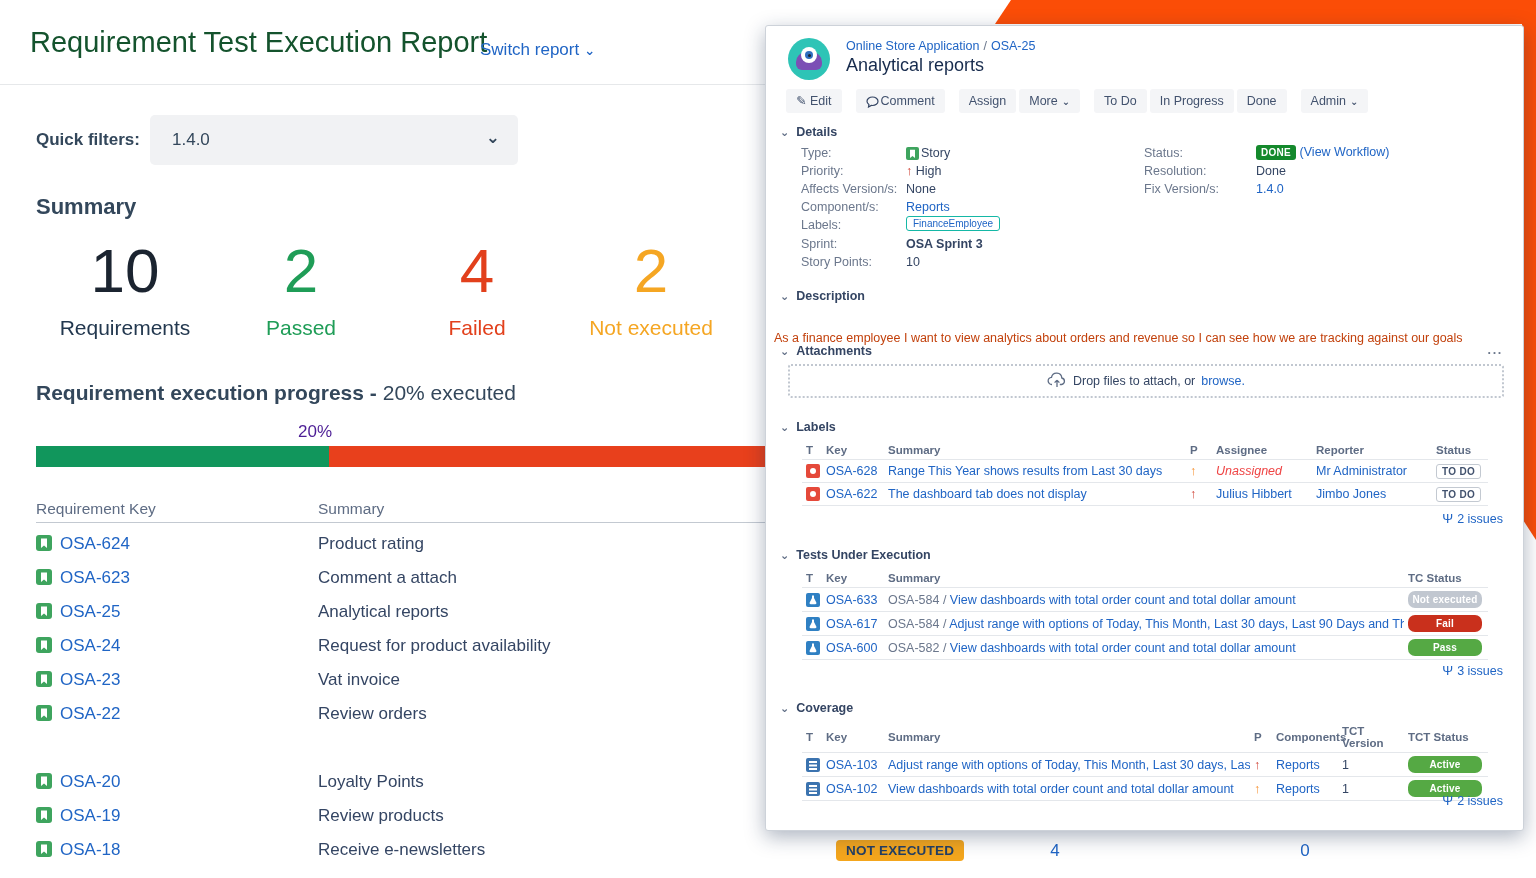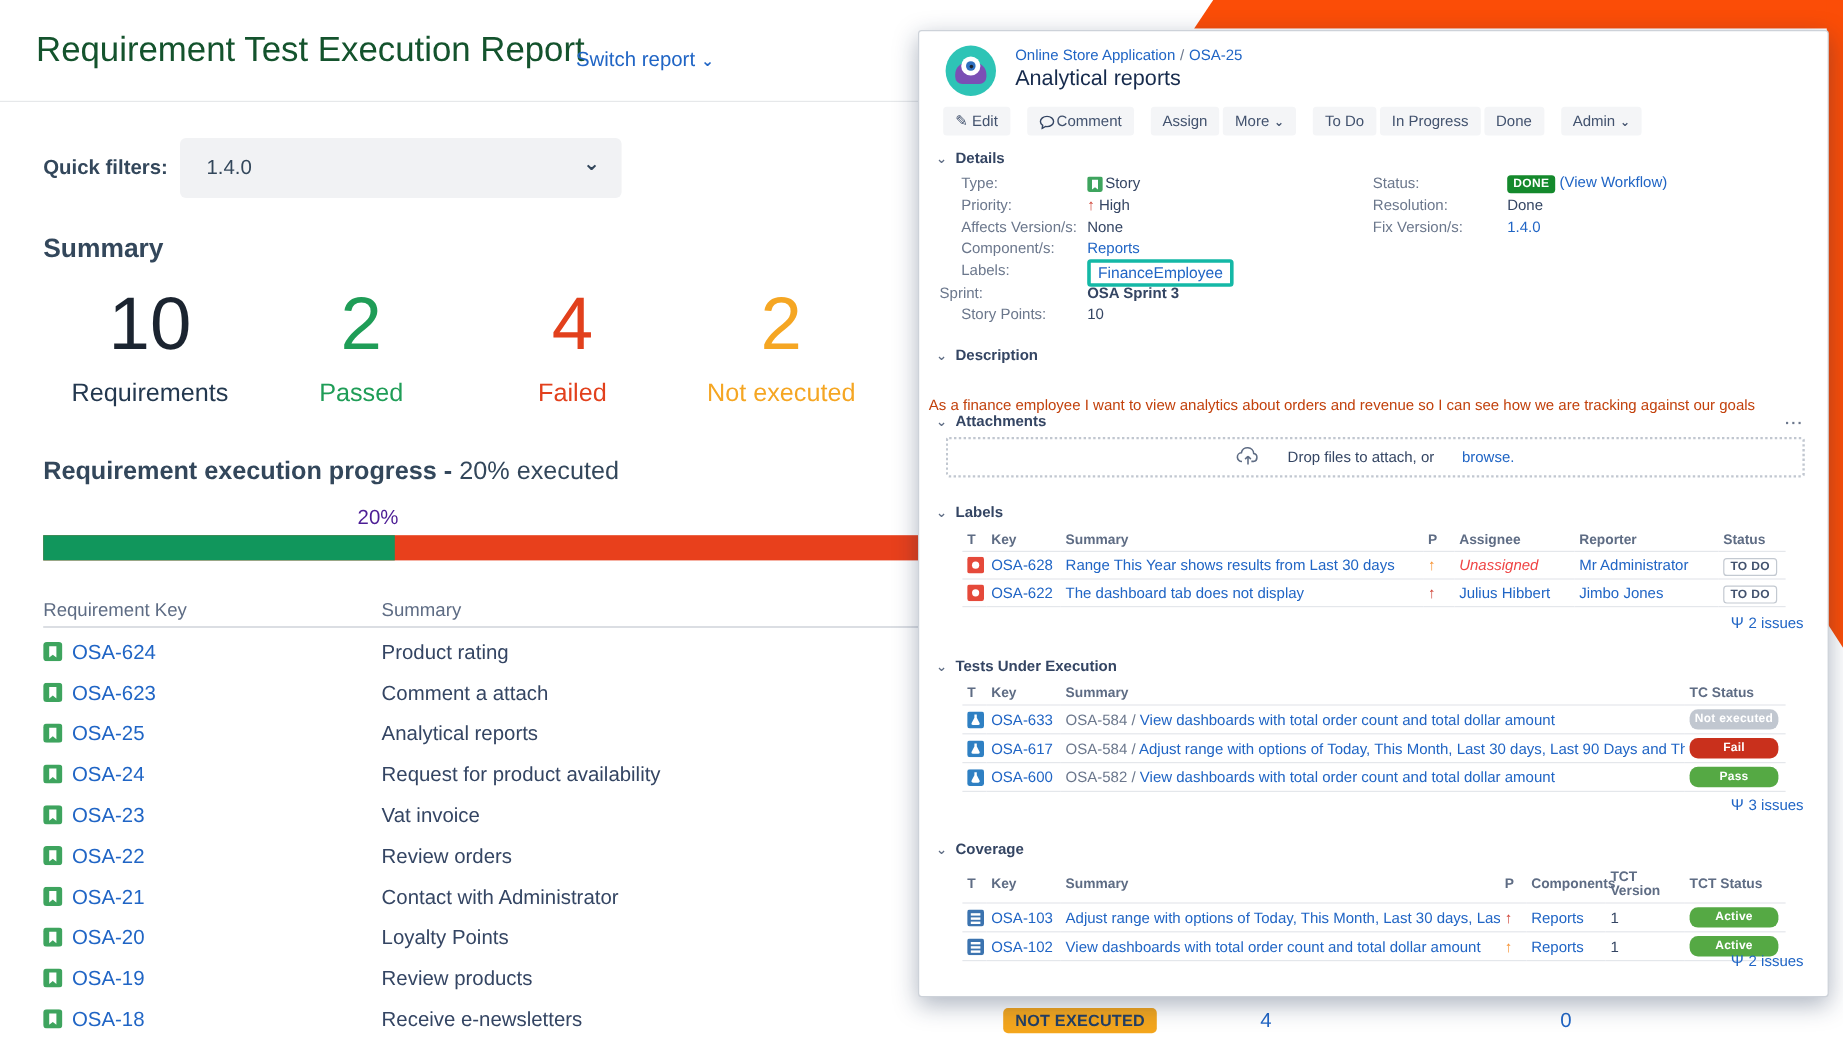--- a/index.html
+++ b/index.html
@@ -56,26 +56,26 @@
   .p-title{position:absolute;left:80px;top:29px;font-size:18px;font-weight:500;color:#172b4d;}
   .toolbar{position:absolute;left:20px;top:63px;display:flex;align-items:center;}
   .tb{height:24px;line-height:24px;background:#f4f5f7;border-radius:3px;color:#42526e;
       padding:0 10px;font-size:12.5px;cursor:pointer;white-space:nowrap;}
   .tb .chev{font-size:10px;font-weight:700;margin-left:4px;}
   .gap-s{width:3px;} .gap-m{width:14px;}
   .sec-head{position:absolute;left:14px;font-weight:700;color:#344563;font-size:12.5px;}
   .sec-head .chev{color:#5e6c84;font-size:11px;margin-right:7px;cursor:pointer;}
   .fld-label{position:absolute;color:#6b778c;}
   .fld-val{position:absolute;color:#344563;}
-  .chip{border:3px solid #14b8a6;border-radius:3px;padding:1px 6px;color:#2065c5;background:#fff;font-size:13px;}
+  .chip{border:1px solid #14b8a6;border-radius:3px;padding:1px 6px;color:#2065c5;background:#fff;font-size:10px;}
   .badge-done{background:#14892c;color:#fff;font-size:10px;font-weight:700;padding:2px 5px;border-radius:3px;letter-spacing:.3px;}
   .desc-text{position:absolute;left:8px;top:305px;width:700px;color:#c2410c;}
   .menu-dots{position:absolute;right:20px;top:320px;color:#6b778c;font-weight:700;letter-spacing:1px;cursor:pointer;}
   .dropzone{position:absolute;left:22px;top:338px;width:716px;height:34px;border:2px dotted #c1c7d0;border-radius:3px;
-    display:flex;align-items:center;justify-content:center;gap:23px;cursor:pointer;box-sizing:border-box;}
+    display:flex;align-items:center;justify-content:center;gap:6px;cursor:pointer;box-sizing:border-box;}
   .mini{position:absolute;left:36px;width:686px;border-collapse:collapse;table-layout:fixed;font-size:12.5px;}
   .mini th{font-size:11.5px;color:#5e6c84;font-weight:700;text-align:left;padding:3px 4px;border-bottom:1px solid #e4e7eb;}
   .mini td{padding:3px 4px;border-bottom:1px solid #e4e7eb;height:16px;white-space:nowrap;overflow:hidden;}
   .p-red{color:#d04437;font-weight:700;} .p-orange{color:#f79232;font-weight:700;}
   .todo-badge{border:1px solid #c3c9d1;color:#42526e;background:#fff;font-size:10px;font-weight:700;
     padding:1px 5px;border-radius:3px;letter-spacing:.3px;}
   .st-badge{display:block;width:74px;text-align:center;color:#fff;font-size:10px;font-weight:700;
     padding:3px 0;border-radius:7px;letter-spacing:.2px;}
   .bg-gray{background:#c1c7d0;} .bg-red{background:#c9301c;} .bg-green{background:#55a944;}
   .issues-link{position:absolute;right:20px;font-size:12.5px;color:#2065c5;cursor:pointer;}
@@ -167,28 +167,20 @@
     <a class="req-key">OSA-23</a>
     <span class="req-sum">Vat invoice</span>
   </div>
   <div class="req-row" style="top:697px">
     <span class="story-ic"><svg width="16" height="16">
           <rect width="16" height="16" rx="3" fill="#3ea45e"></rect>
           <path d="M5 3.5h6V13L8 10.6 5 13z" fill="#fff"></path>
         </svg></span>
     <a class="req-key">OSA-22</a>
     <span class="req-sum">Review orders</span>
-  </div>
-  <div class="req-row" style="top:731px">
-    <span class="story-ic"><svg width="16" height="16">
-          <rect width="16" height="16" rx="3" fill="#3ea45e"></rect>
-          <path d="M5 3.5h6V13L8 10.6 5 13z" fill="#fff"></path>
-        </svg></span>
-    <a class="req-key">OSA-21</a>
-    <span class="req-sum">Contact with Administrator</span>
   </div>
   <div class="req-row" style="top:765px">
     <span class="story-ic"><svg width="16" height="16">
           <rect width="16" height="16" rx="3" fill="#3ea45e"></rect>
           <path d="M5 3.5h6V13L8 10.6 5 13z" fill="#fff"></path>
         </svg></span>
     <a class="req-key">OSA-20</a>
     <span class="req-sum">Loyalty Points</span>
   </div>
   <div class="req-row" style="top:799px">
@@ -255,21 +247,21 @@
           <path d="M4 2.8h5V11L6.5 9 4 11z" fill="#fff"></path>
         </svg><span>Story</span></span>
     <span class="fld-label" style="left:35px;top:138px">Priority:</span>
     <span class="fld-val" style="left:140px;top:138px"><span class="p-red">↑</span> <span>High</span></span>
     <span class="fld-label" style="left:35px;top:156px">Affects Version/s:</span>
     <span class="fld-val" style="left:140px;top:156px">None</span>
     <span class="fld-label" style="left:35px;top:174px">Component/s:</span>
     <a class="lnk" style="position:absolute;left:140px;top:174px">Reports</a>
     <span class="fld-label" style="left:35px;top:192px">Labels:</span>
     <span class="chip" style="position:absolute;left:140px;top:190px">FinanceEmployee</span>
-    <span class="fld-label" style="left:17px;top:211px">Sprint:</span>
+    <span class="fld-label" style="left:35px;top:211px">Sprint:</span>
     <span class="fld-val" style="left:140px;top:211px;font-weight:700">OSA Sprint 3</span>
     <span class="fld-label" style="left:35px;top:229px">Story Points:</span>
     <span class="fld-val" style="left:140px;top:229px">10</span>
 
     <span class="fld-label" style="left:378px;top:120px">Status:</span>
     <span style="position:absolute;left:490px;top:119px"><span class="badge-done">DONE</span> <a class="lnk">(View Workflow)</a></span>
     <span class="fld-label" style="left:378px;top:138px">Resolution:</span>
     <span class="fld-val" style="left:490px;top:138px">Done</span>
     <span class="fld-label" style="left:378px;top:156px">Fix Version/s:</span>
     <a class="lnk" style="position:absolute;left:490px;top:156px">1.4.0</a>

